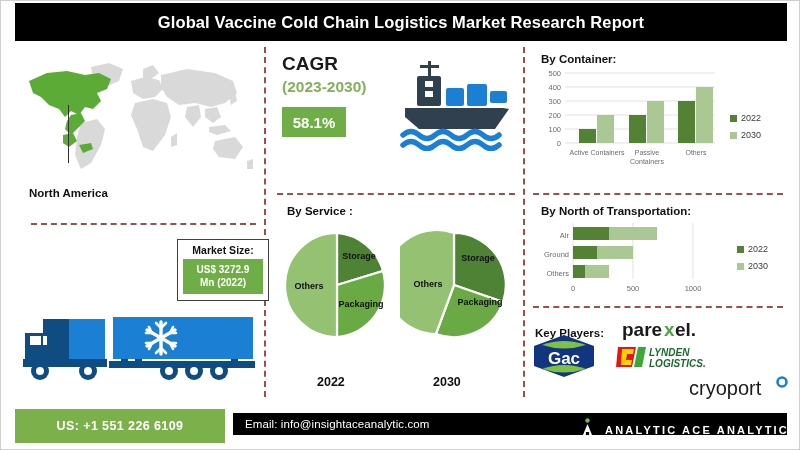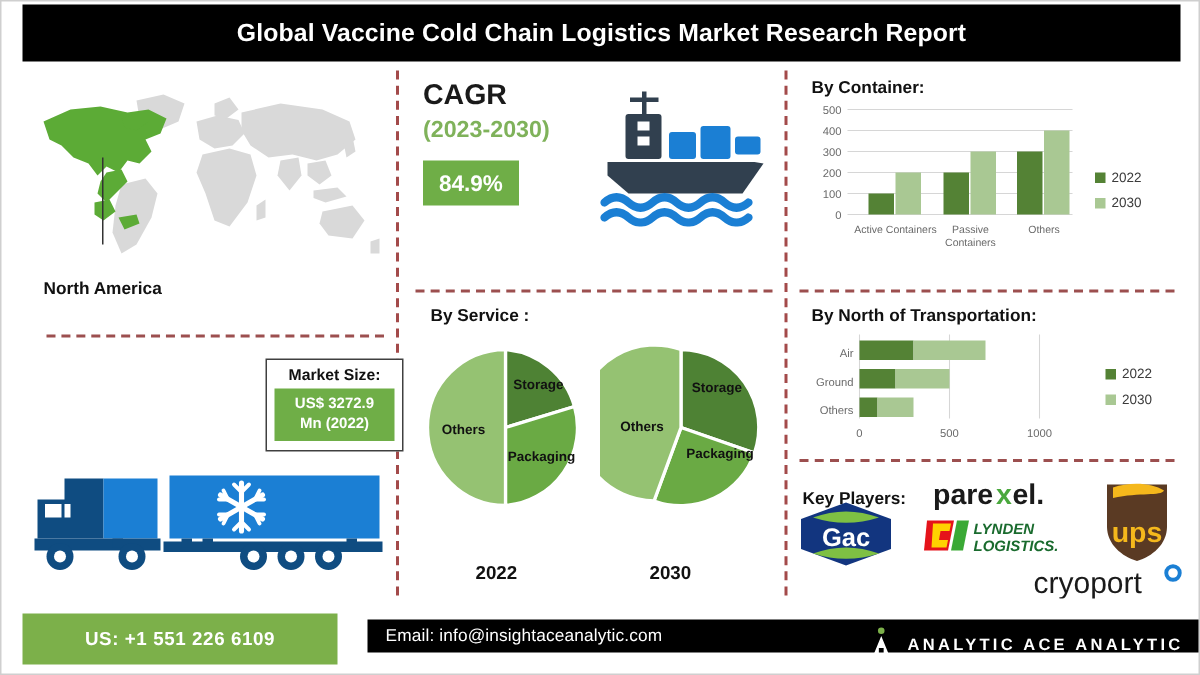--- a/index.html
+++ b/index.html
@@ -156,21 +156,21 @@
     background: #7cb04a;
     display:flex; align-items:center; justify-content:center;
   }
   .footer-phone .p {
     color: #ffffff; font-size: 12.5px; font-weight: bold; letter-spacing: .4px;
   }
   .footer-bar {
     position: absolute; left: 232px; top: 412px;
     width: 554px; height: 22px;
     background: #000000;
-    display:flex; align-items:center;margin-left:12px;
+    display:flex; align-items:center;
   }
   .footer-bar .email {
     color:#ffffff; font-size: 11.5px; margin-left: 12px; letter-spacing: .1px;
   }
   .brand { position:absolute; right: 10px; top: 412px; height: 34px; display:flex; align-items:center; }
   .brand .mark { width: 17px; height: 24px; margin-right: 9px; }
   .brand .mark svg { display:block; }
   .brand .txt {
     color:#ffffff; font-size: 11px; font-weight: bold; letter-spacing: 2.2px;
   }
@@ -293,21 +293,21 @@
             <line x1="143" y1="38" x2="140" y2="44"></line>
           <line x1="161" y1="28" x2="167" y2="28"></line>
             <line x1="161" y1="28" x2="164" y2="22"></line>
         </g>
       </g>
     </svg>
   </div>
 
   <div class="cagr-word">CAGR</div>
   <div class="cagr-years">(2023-2030)</div>
-  <div class="cagr-val">84.9%</div>
+  <div class="cagr-val">58.1%</div>
 
   <div class="ship">
     <svg viewBox="0 0 122 92" xmlns="http://www.w3.org/2000/svg">
 
       <rect x="37" y="2" width="3" height="16" fill="#31404f"></rect>
       <rect x="29" y="6" width="19" height="3" fill="#31404f"></rect>
 
       <rect x="26" y="17" width="24" height="30" rx="2" fill="#31404f"></rect>
       <rect x="34" y="22" width="8" height="6" fill="#ffffff"></rect>
       <rect x="34" y="32" width="8" height="6" fill="#ffffff"></rect>
@@ -453,27 +453,20 @@
   <div class="sec-title t-players">Key Players:</div>
 
   <div class="logo lg-parexel">
     <svg viewBox="0 0 103 22" xmlns="http://www.w3.org/2000/svg">
       <text x="0" y="17" font-family="Liberation Sans, sans-serif" font-size="19" font-weight="bold" fill="#1a1a1a">pare</text>
       <text x="42" y="17" font-family="Liberation Sans, sans-serif" font-size="19" font-weight="bold" fill="#4aa83d">x</text>
       <text x="53" y="17" font-family="Liberation Sans, sans-serif" font-size="19" font-weight="bold" fill="#1a1a1a">el.</text>
     </svg>
   </div>
 
-  <div class="logo lg-ups">
-    <svg viewBox="0 0 48 56" xmlns="http://www.w3.org/2000/svg">
-      <path d="M4 4 H44 V32 C44 44 34 52 24 55 C14 52 4 44 4 32 Z" fill="#5a3a23"></path>
-      <path d="M8 6 C20 2 34 3 42 8 C40 12 26 9 8 13 Z" fill="#f5b81c"></path>
-      <text x="24" y="42" font-family="Liberation Sans, sans-serif" font-size="19" font-weight="bold" fill="#f5b81c" text-anchor="middle">ups</text>
-    </svg>
-  </div>
 
   <div class="logo lg-gac">
     <svg viewBox="0 0 72 46" xmlns="http://www.w3.org/2000/svg">
       <path d="M36 2 L66 13 L66 33 L36 44 L6 33 L6 13 Z" fill="#12357f"></path>
       <path d="M14 12 q22 -8 44 0 q-22 7 -44 0 Z" fill="#7ec043"></path>
       <path d="M14 36 q22 7 44 0 q-22 -8 -44 0 Z" fill="#7ec043"></path>
       <text x="36" y="31" font-family="Liberation Sans, sans-serif" font-size="17" font-weight="bold" fill="#ffffff" text-anchor="middle">Gac</text>
     </svg>
   </div>
 

